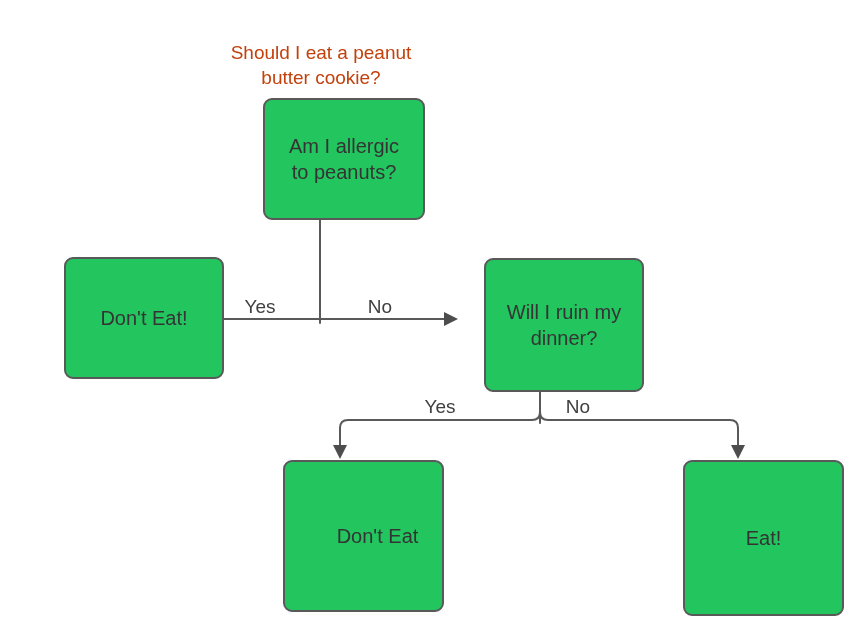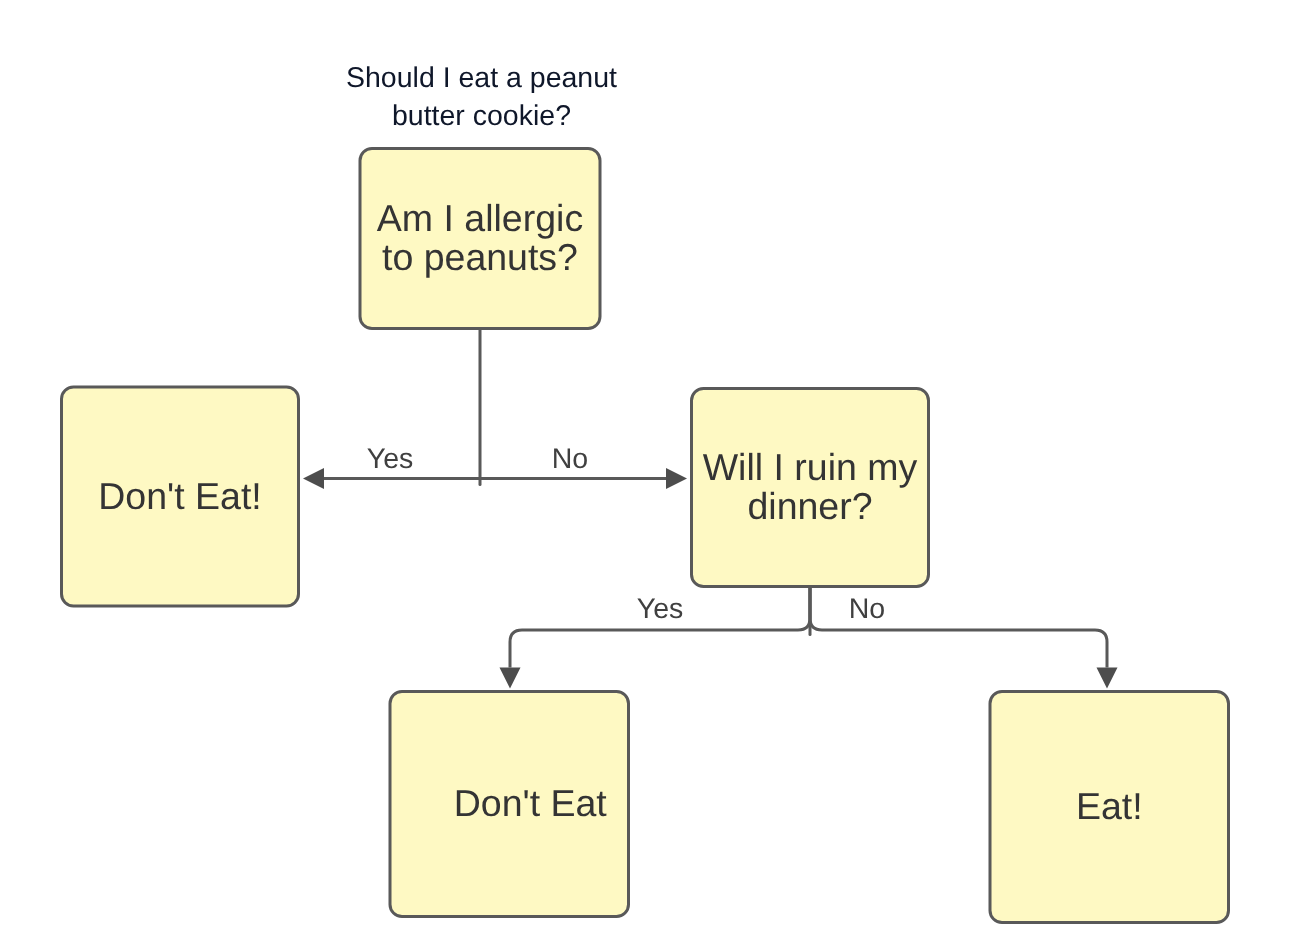--- a/index.html
+++ b/index.html
@@ -35,40 +35,41 @@
     stroke: none;
   }
   .diagram-title {
     position: absolute;
     left: 321px;
     top: 40px;
     transform: translateX(-50%);
     text-align: center;
     font-size: 19px;
     line-height: 25px;
-    color: #0f172a;
+    color: #c2410c;
     white-space: pre-line;
   }
   .node {
     position: absolute;
     box-sizing: border-box;
     border: 2px solid #595959;
     border-radius: 9px;
-    background: #fef9c3;
+    background: #22c55e;
     display: flex;
     align-items: center;
     justify-content: center;
     text-align: center;
-    font-size: 25px;
+    font-size: 20px;
     line-height: 26px;
     color: #343434;
     white-space: pre-line;
+    margin-left: 24px;
   }
   .node-allergic   { left: 239px; top: 98px;  width: 162px; height: 122px; }
-  .node-dont-eat-1 { left: 40px;  top: 257px; width: 160px; height: 148px; }
+  .node-dont-eat-1 { left: 40px;  top: 257px; width: 160px; height: 122px; }
   .node-dinner     { left: 460px; top: 258px; width: 160px; height: 134px; }
   .node-dont-eat-2 { left: 259px; top: 460px; width: 161px; height: 152px; padding-left: 28px; }
   .node-eat        { left: 659px; top: 460px; width: 161px; height: 156px; }
   .edge-label {
     position: absolute;
     transform: translate(-50%, -50%);
     font-size: 19px;
     color: #404040;
     white-space: nowrap;
   }

